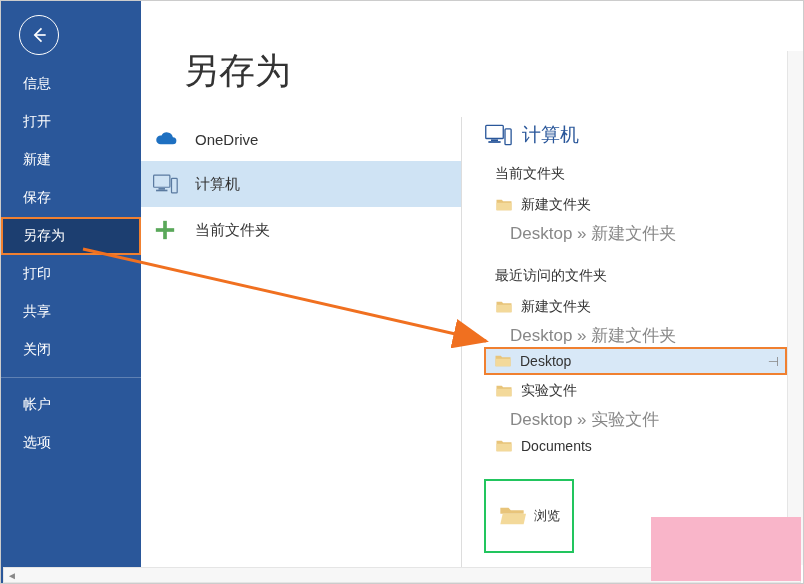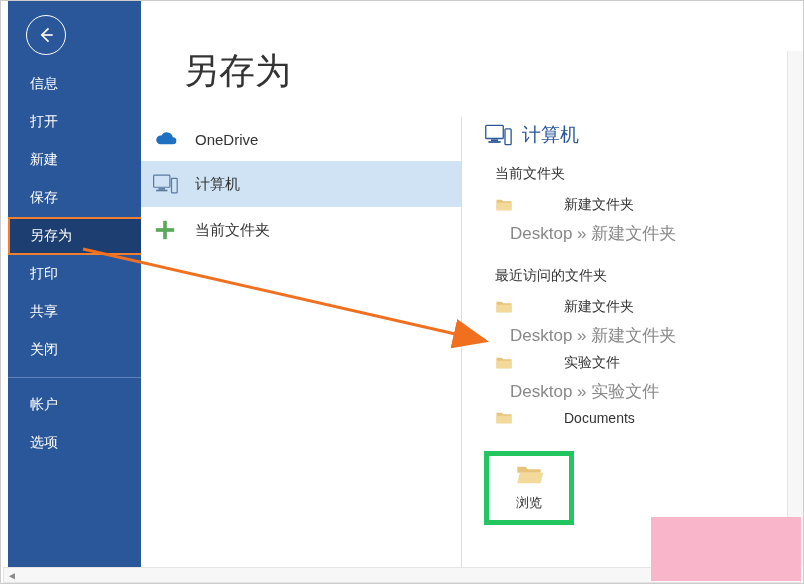--- a/index.html
+++ b/index.html
@@ -9,21 +9,21 @@
   
   .titlebar { height: 28px; background: #fff; position: relative; }
   .titlebar .title { position: absolute; left: 50%; top: 4px; transform: translateX(-50%); font-size: 13px; color: #666; }
   .titlebar .ctrls { position: absolute; right: 2px; top: 2px; display: flex; align-items: center; gap: 0; }
   .wc { width: 28px; height: 22px; display: flex; align-items: center; justify-content: center; color: #666; font-size: 14px; cursor: pointer; font-family: "Segoe UI Symbol", sans-serif; }
   .signin-row { position: absolute; right: 6px; top: 26px; display: flex; align-items: center; gap: 4px; font-size: 12px; color: #444; }
   .avatar { width: 18px; height: 18px; background: #d0d0d0; border-radius: 2px; display: flex; align-items: center; justify-content: center; }
   .avatar svg { width: 14px; height: 14px; fill: #fff; }
 
   
-  .sidebar { position: absolute; left: 7px; top: 0; bottom: 0; width: 140px; background: #2a579a; color: #fff; }
+  .sidebar { position: absolute; left: 0; top: 0; bottom: 0; width: 140px; background: #2a579a; color: #fff; }
   .back-btn { width: 40px; height: 40px; margin: 14px 0 6px 18px; border: 1.5px solid #fff; border-radius: 50%; display: flex; align-items: center; justify-content: center; cursor: pointer; }
   .back-btn svg { width: 20px; height: 20px; stroke: #fff; fill: none; }
   .nav-item { padding: 10px 22px; font-size: 14px; cursor: pointer; color: #fff; }
   .nav-item.sel { background: #1c3e70; }
   .nav-item.sel.highlight { outline: 2px solid #f08030; outline-offset: -2px; }
   .nav-divider { border-top: 1px solid rgba(255,255,255,0.25); margin: 8px 0; }
   .nav-gap { height: 4px; }
 
   
   .main { position: absolute; left: 140px; right: 0; top: 0; bottom: 0; background: #fff; }
@@ -38,25 +38,25 @@
   .place-icon { width: 28px; display: flex; justify-content: center; }
 
   .section-hdr { display: flex; align-items: center; gap: 10px; color: #2a579a; font-size: 19px; margin-bottom: 16px; margin-top: 4px; }
   .section-hdr svg { width: 28px; height: 28px; }
 
   .group-label { font-size: 14px; color: #333; margin: 8px 0 6px 11px; }
   .folder-row { display: flex; align-items: center; padding: 6px 8px 6px 10px; gap: 8px; cursor: pointer; border: 1px solid transparent; }
   .folder-row.sel { background: #d8e8f7; border: 2px solid #f08030; padding: 4px 6px 4px 8px; }
   .folder-ico { width: 18px; height: 14px; }
   .folder-txt { flex: 1; }
-  .folder-name { font-size: 14px; color: #333; margin-left: 43px; }
+  .folder-name { font-size: 14px; color: #333; }
   .folder-path { font-size: 17px; color: #888; margin-left: 26px; margin-top: 1px; }
   .pin { color: #888; font-size: 13px; }
 
-  .browse-btn { margin-top: 18px; width: 90px; height: 74px; border: 5px solid #22c55e; display: flex; flex-direction: column; align-items: center; justify-content: center; gap: 8px; cursor: pointer; }
+  .browse-btn { margin-top: 18px; width: 90px; height: 74px; border: 2px solid #22c55e; display: flex; flex-direction: row; align-items: center; justify-content: center; gap: 8px; cursor: pointer; }
   .browse-btn .folder-ico { width: 28px; height: 22px; }
   .browse-btn span { font-size: 13px; color: #333; }
 
   
   .arrow-svg { position: absolute; left: 0; top: 0; pointer-events: none; }
 
   
   .pinkblock { position: absolute; right: 2px; bottom: 2px; width: 150px; height: 64px; background: #f9b5c9; }
 
   
@@ -177,20 +177,30 @@
           <svg class="folder-ico" viewBox="0 0 24 18">
               <path fill="#e8c47a" d="M2 2h7l2 2h11v12H2z"></path>
               <path fill="#f3d99a" d="M2 6h20v10H2z"></path>
             </svg>
           <div class="folder-txt">
               <div class="folder-name">新建文件夹</div>
             </div>
         </div>
         <div class="folder-path">Desktop » 新建文件夹</div>
 
+        <div class="folder-row sel">
+          <svg class="folder-ico" viewBox="0 0 24 18">
+              <path fill="#e8c47a" d="M2 2h7l2 2h11v12H2z"></path>
+              <path fill="#f3d99a" d="M2 6h20v10H2z"></path>
+            </svg>
+          <div class="folder-txt">
+              <div class="folder-name">Desktop</div>
+            </div>
+          <span class="pin">⊣</span>
+        </div>
 
         <div class="folder-row">
           <svg class="folder-ico" viewBox="0 0 24 18">
               <path fill="#e8c47a" d="M2 2h7l2 2h11v12H2z"></path>
               <path fill="#f3d99a" d="M2 6h20v10H2z"></path>
             </svg>
           <div class="folder-txt">
               <div class="folder-name">实验文件</div>
             </div>
         </div>

